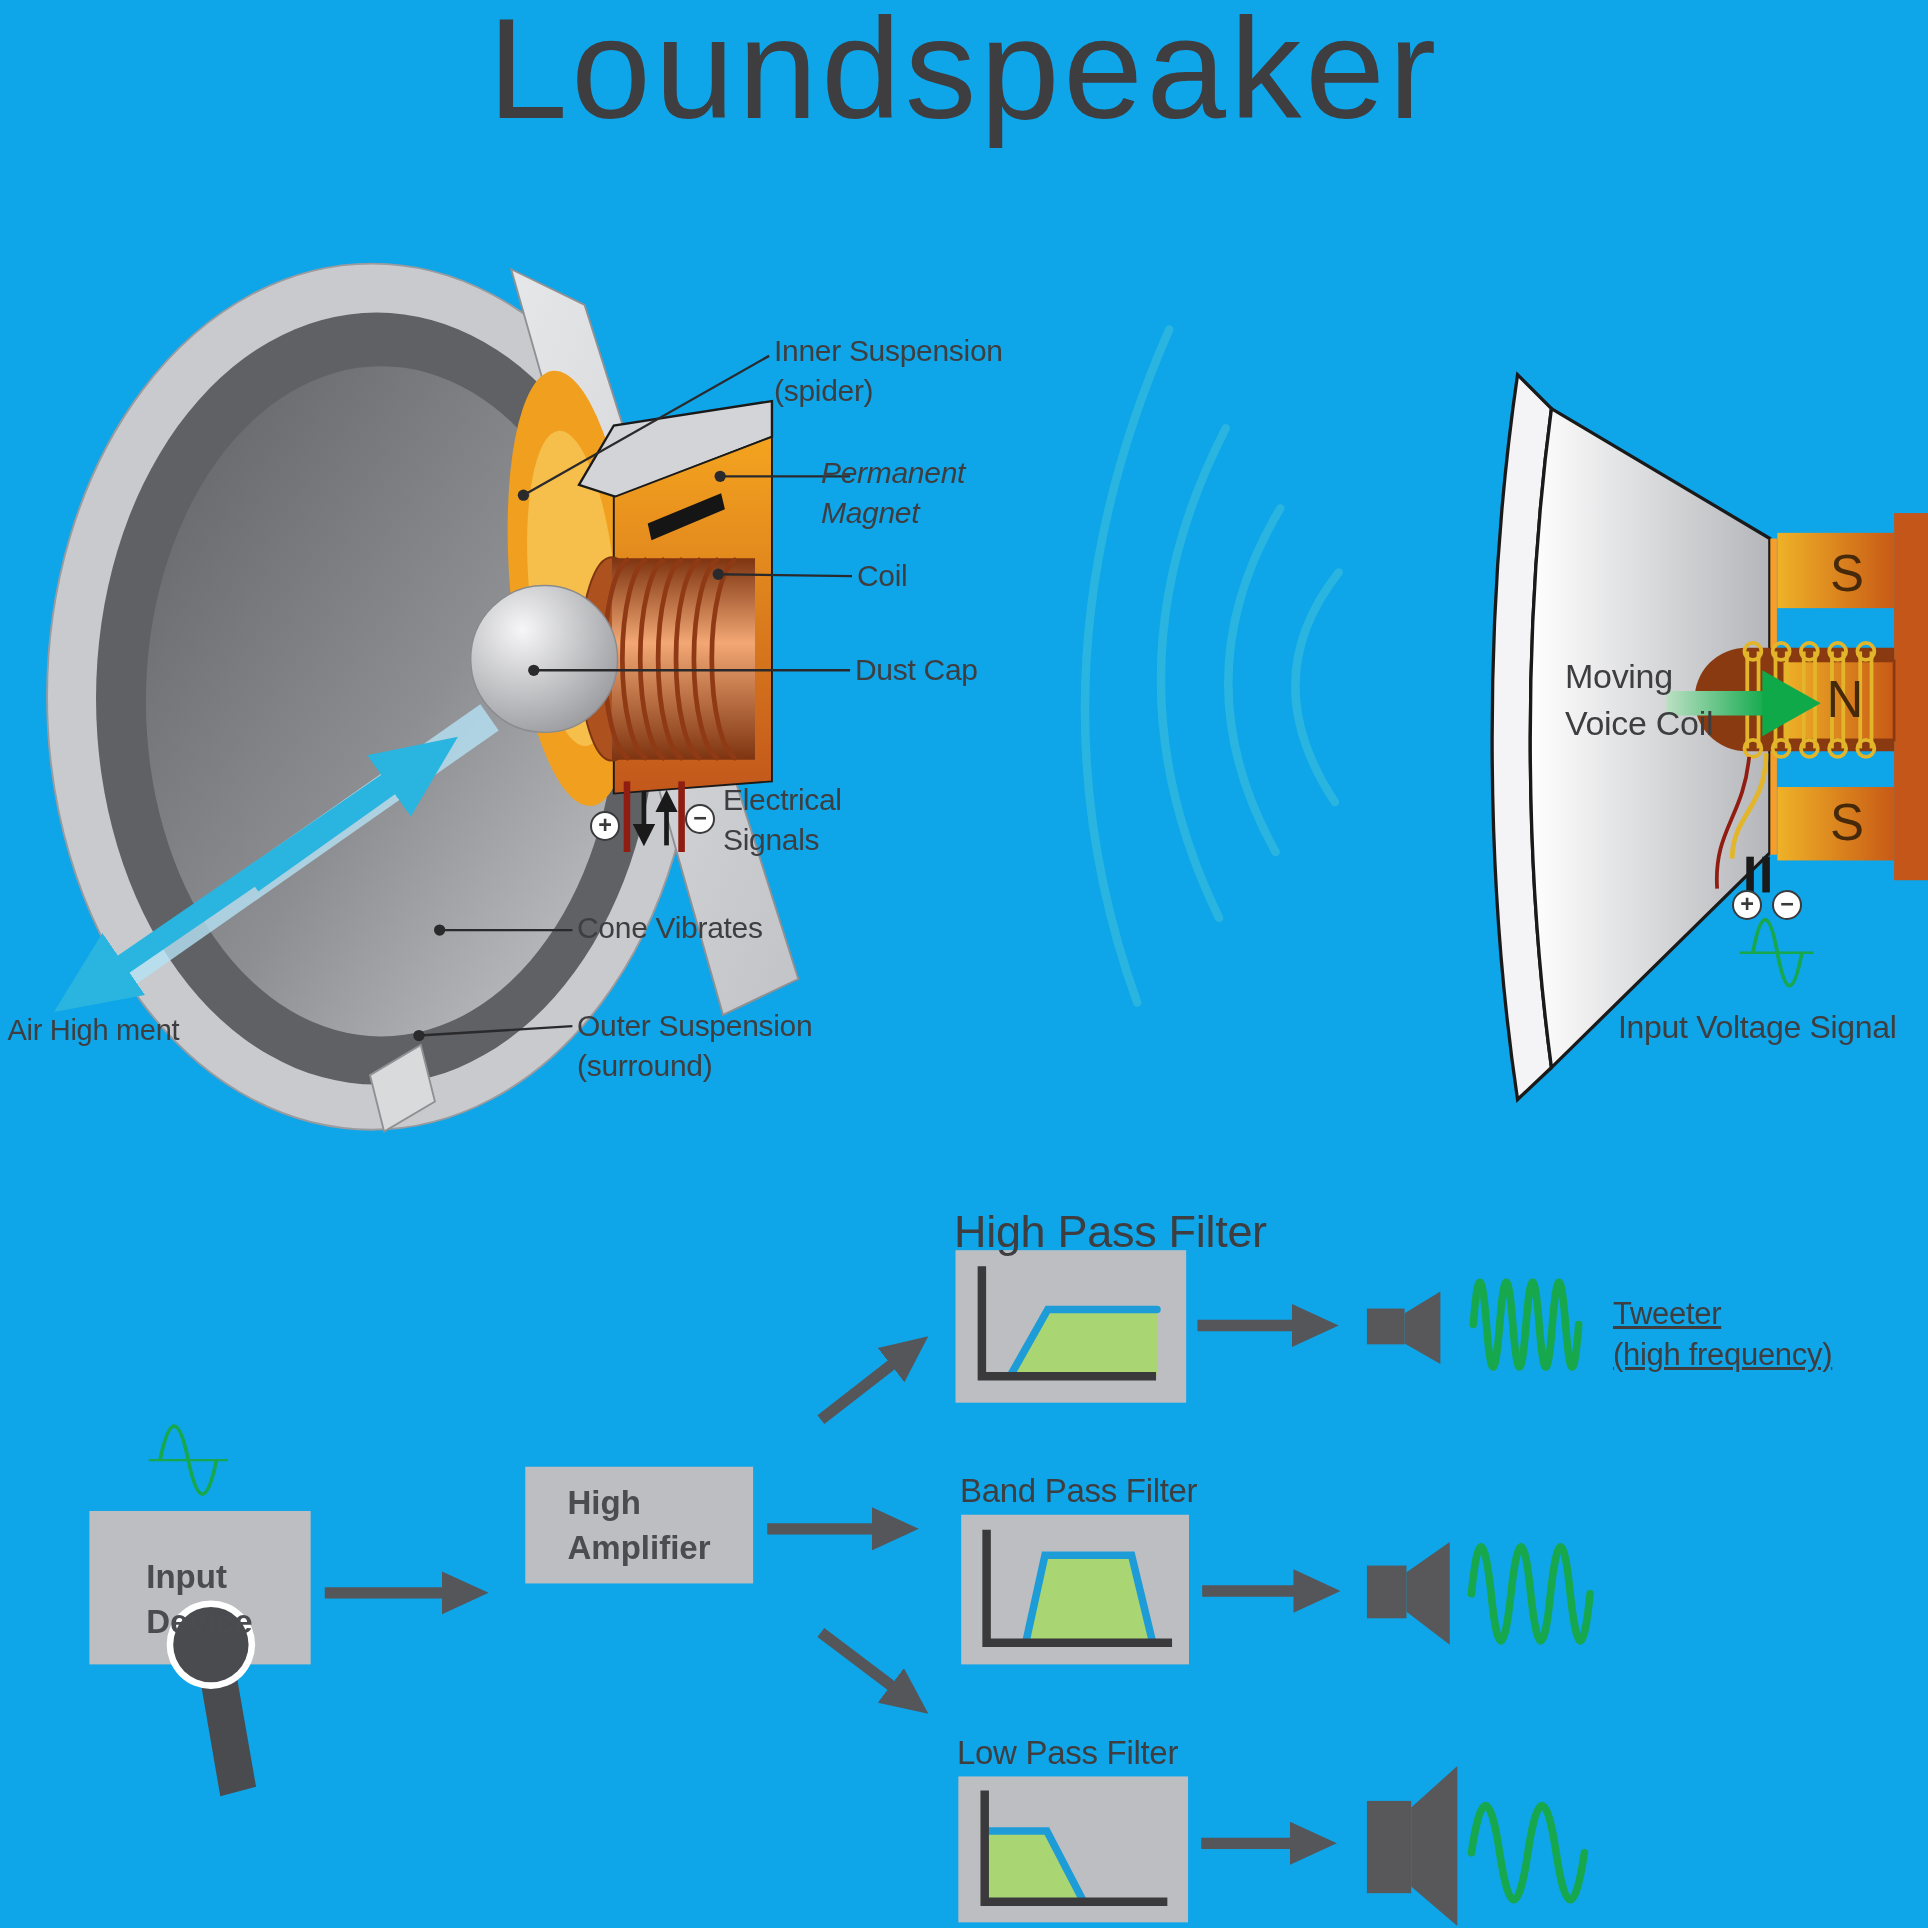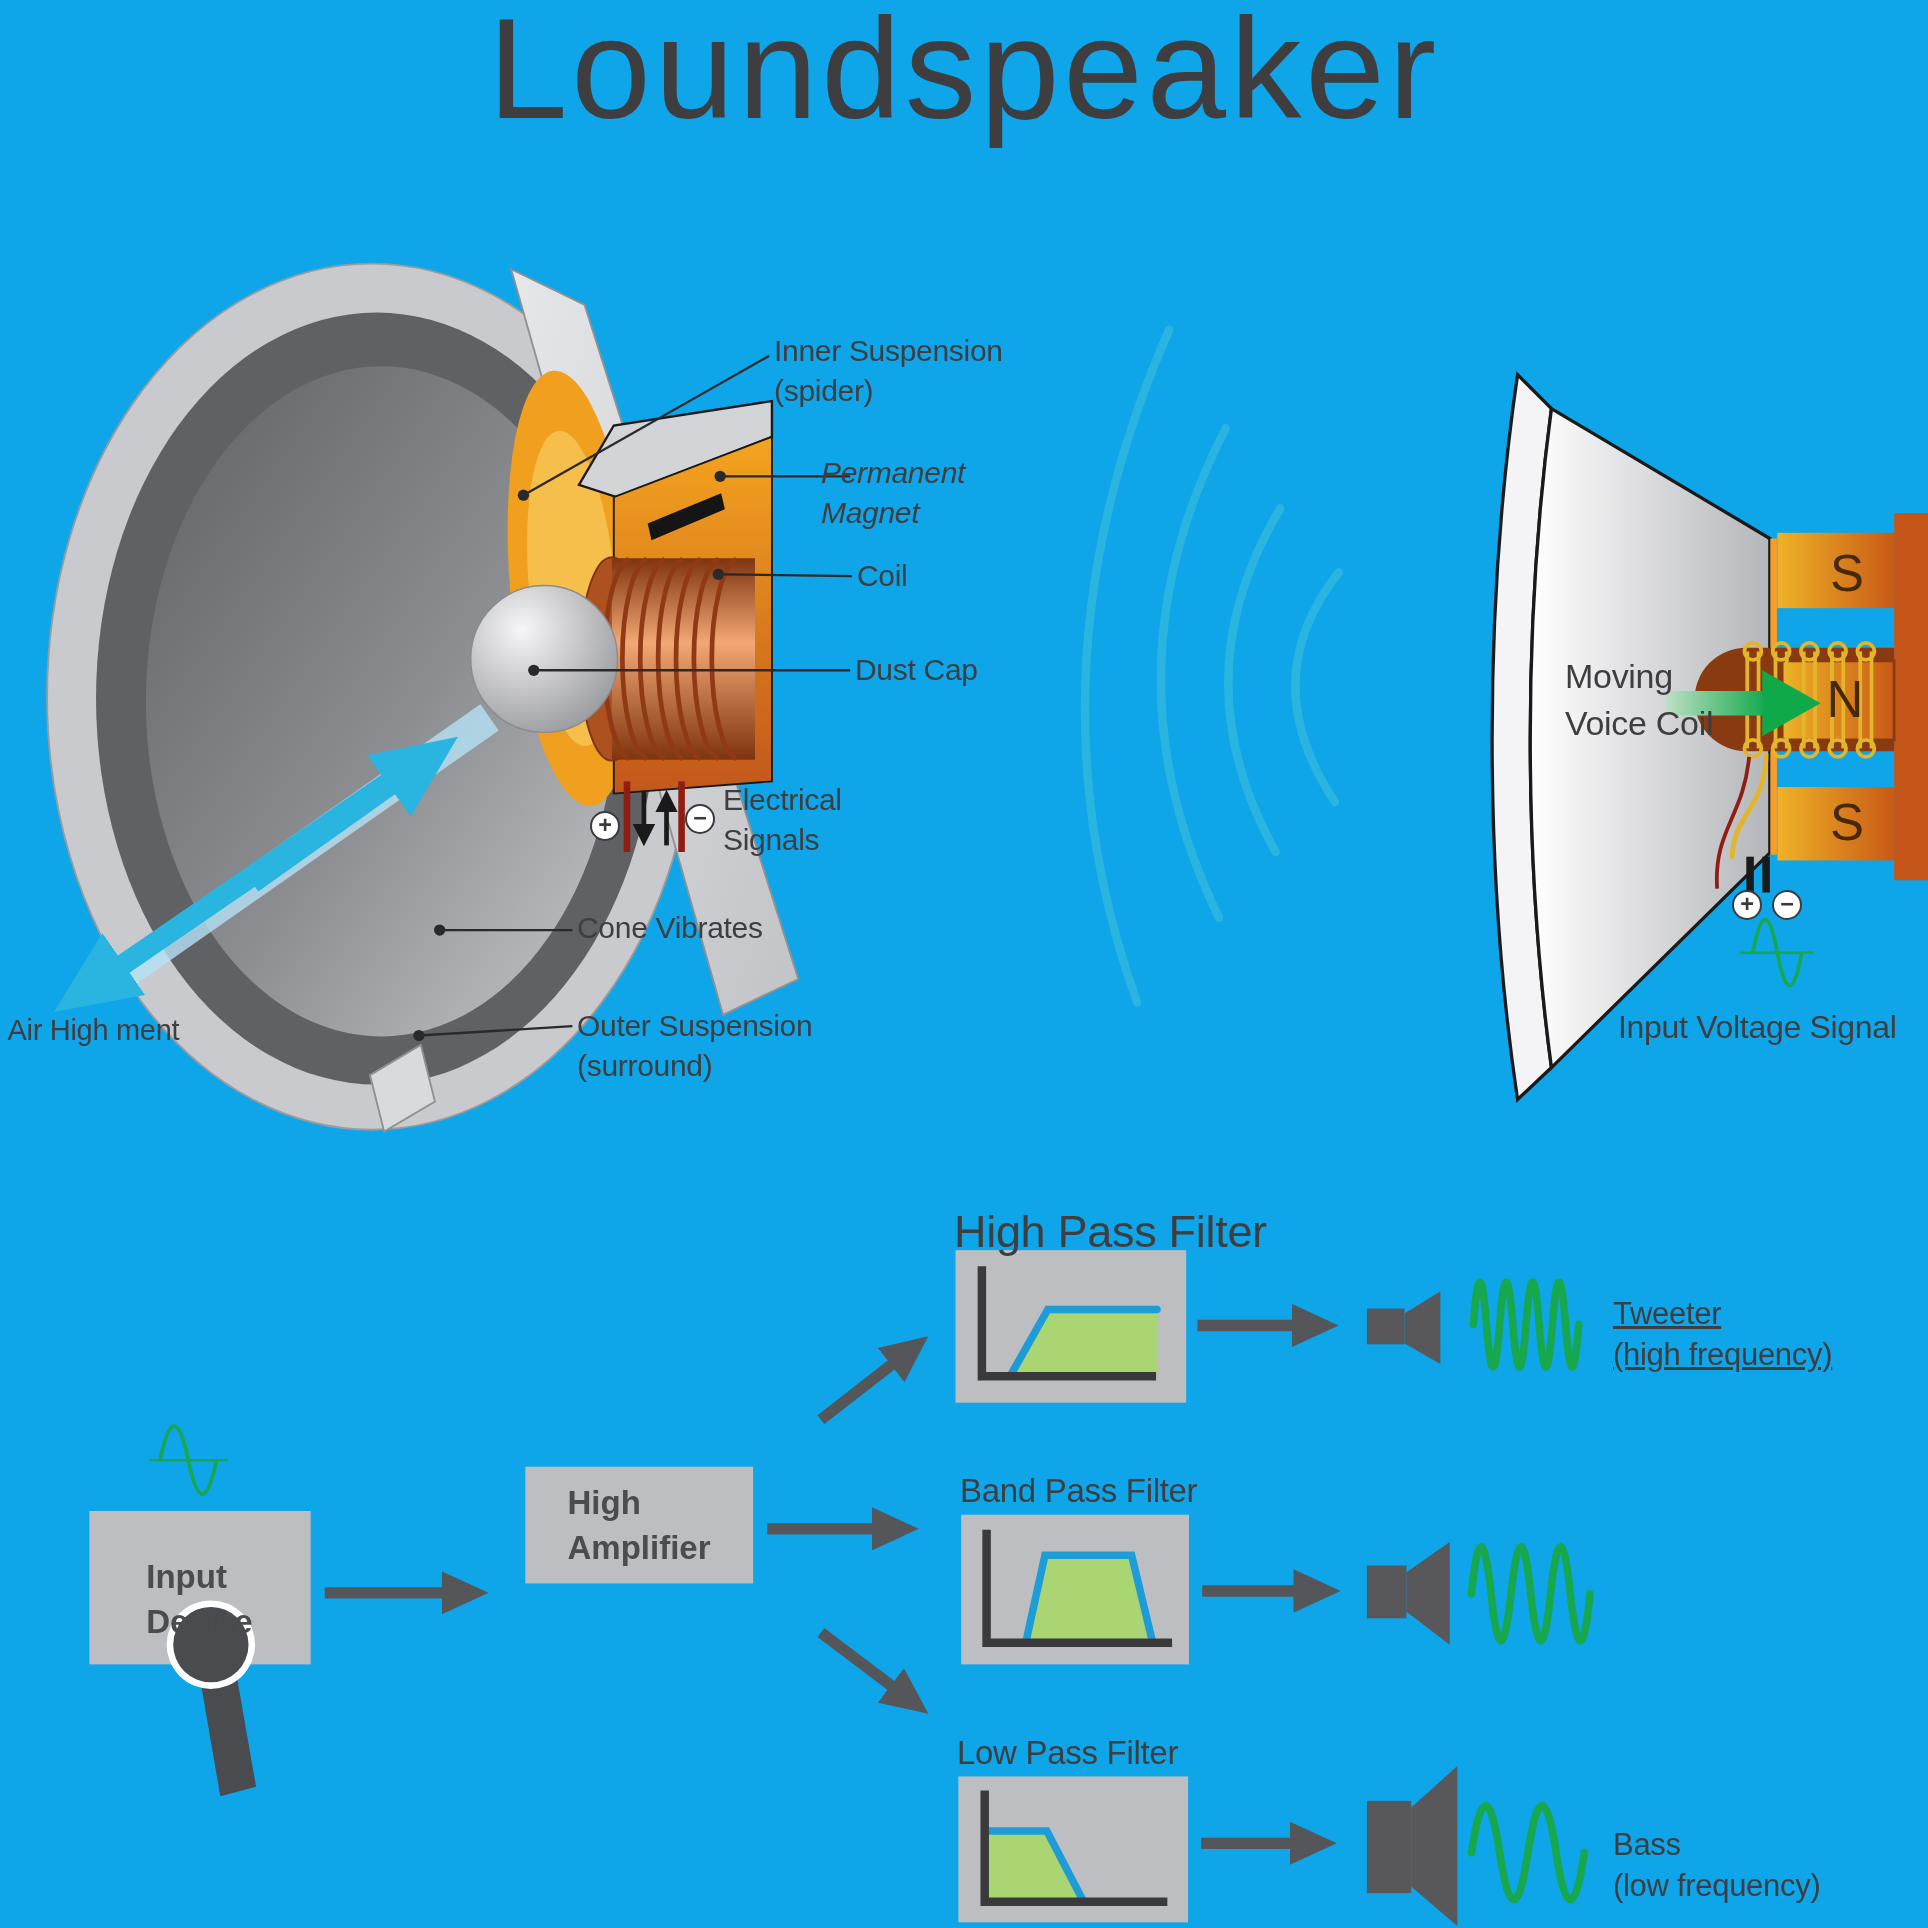--- a/index.html
+++ b/index.html
@@ -293,17 +293,15 @@
 Device</div>
 <div class="boxtxt" style="left:525px;top:1467px;width:228px;height:117px;">High
 Amplifier</div>
 
 <div class="lbl" style="left:954px;top:1202px;font-size:45px;">High Pass Filter</div>
 <div class="lbl" style="left:960px;top:1469px;font-size:33px;">Band Pass Filter</div>
 <div class="lbl" style="left:957px;top:1731px;font-size:33px;">Low Pass Filter</div>
 
 <div class="lbl" style="left:1613px;top:1294px;font-size:31px;text-decoration:underline;">Tweeter
 (high frequency)</div>
-<div class="lbl" style="left:1613px;top:1825px;font-size:31px;">Bass
-(low frequency)</div>
 
 </div>
 
 
 </body></html>

